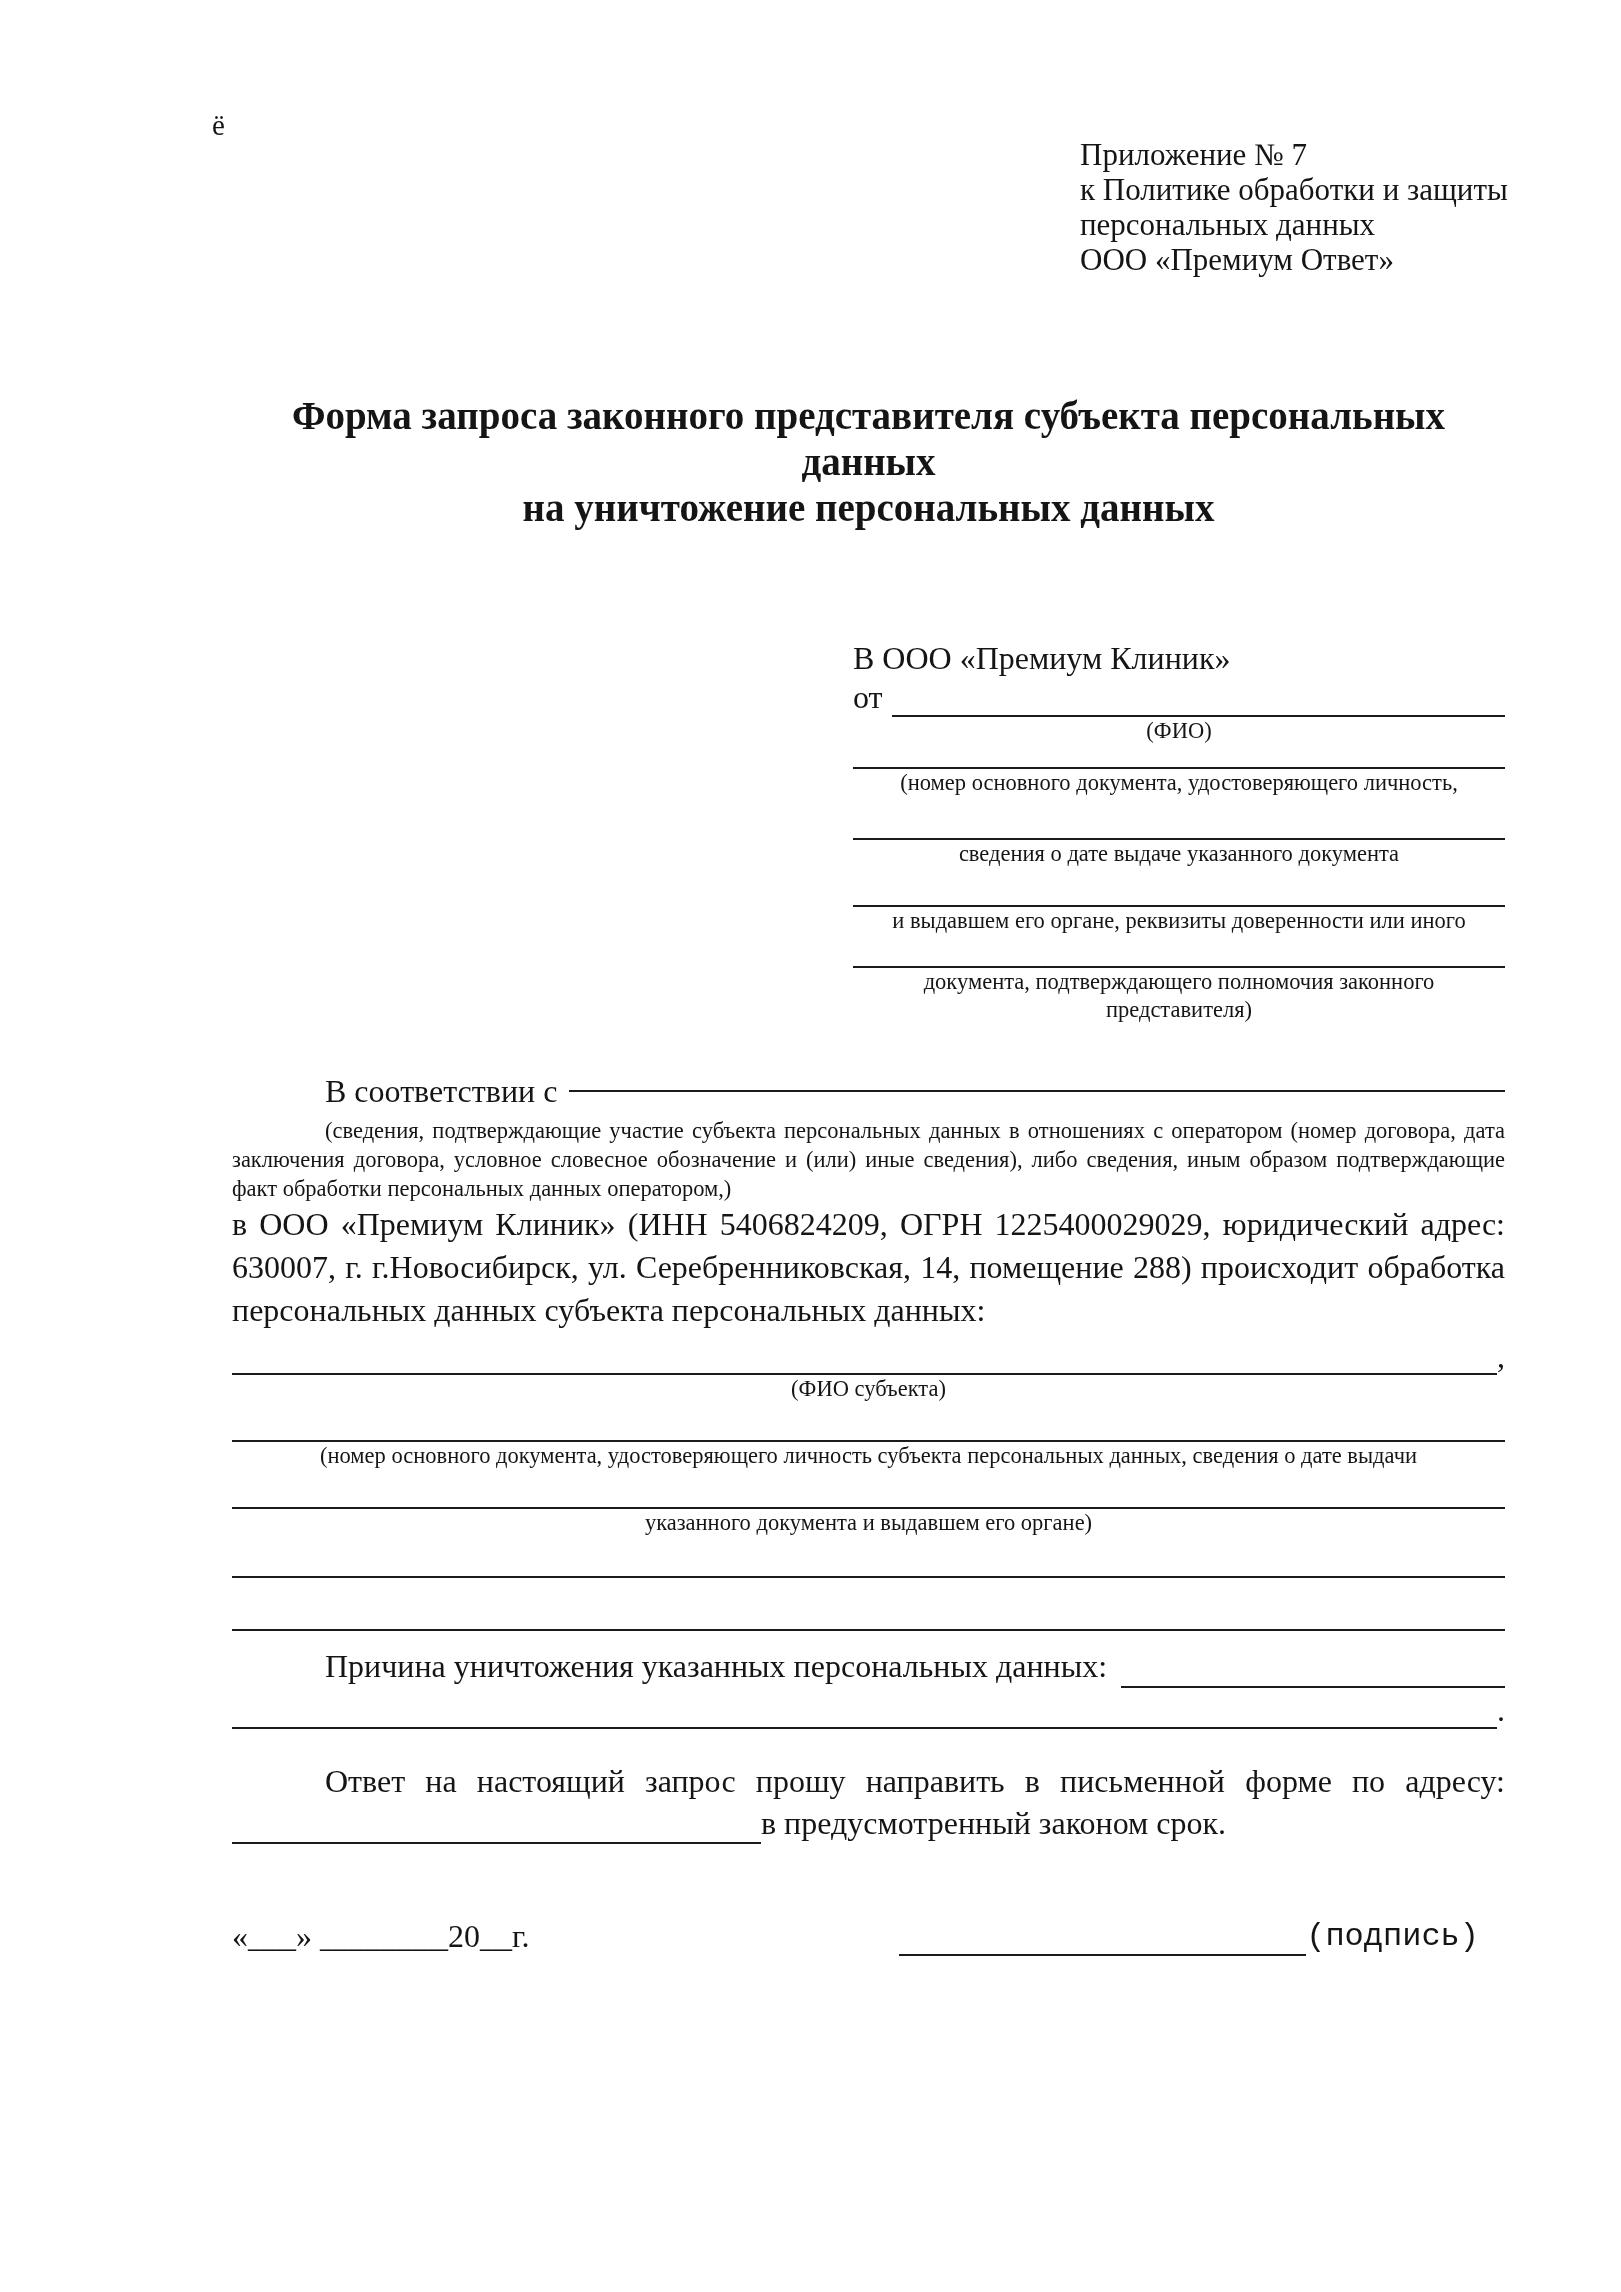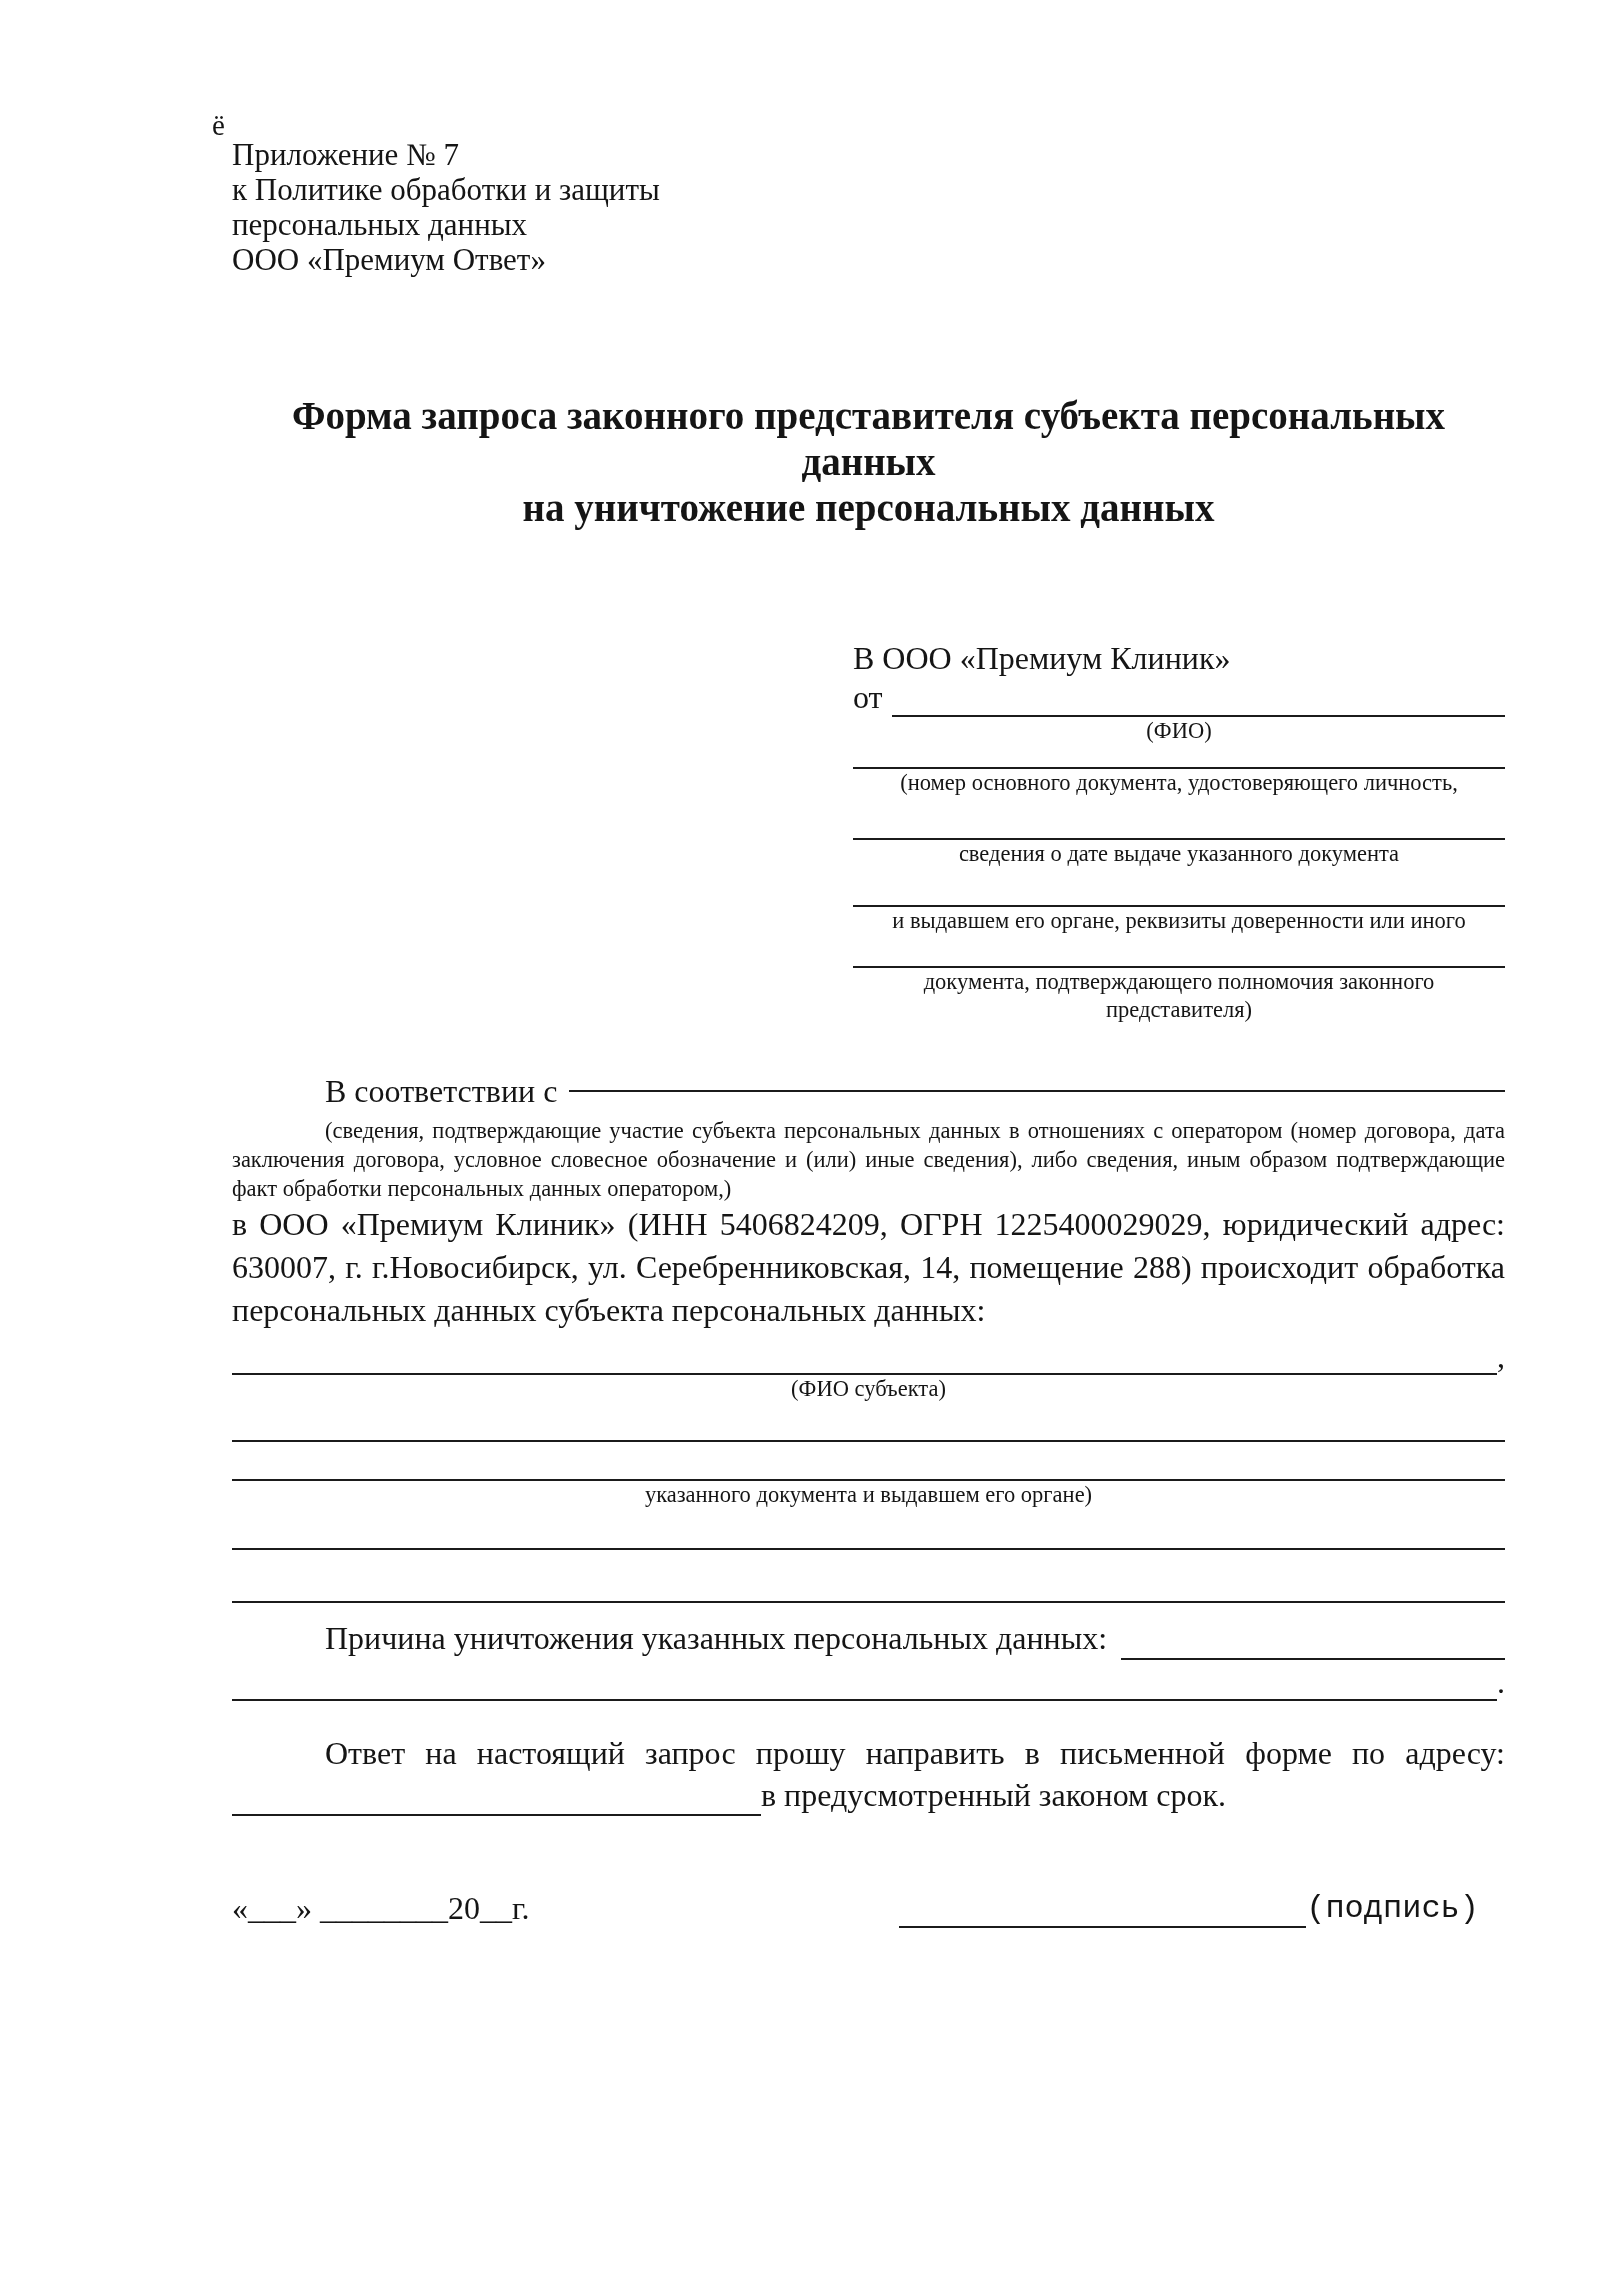--- a/index.html
+++ b/index.html
@@ -20,20 +20,21 @@
   .stray-char {
     position: absolute;
     left: 212px;
     top: 110px;
     font-size: 29px;
     line-height: 31px;
   }
   
   .appendix {
     margin-top: 137px;
+    margin-left: 848px;
     font-size: 31px;
     line-height: 35px;
     white-space: nowrap;
   }
   
   .doc-title {
     margin-top: 116px;
     text-align: center;
     font-weight: bold;
     font-size: 39px;
@@ -192,20 +193,21 @@
 
   <div class="body-par">в ООО «Премиум Клиник» (ИНН 5406824209, ОГРН 1225400029029, юридический адрес: 630007, г. г.Новосибирск, ул. Серебренниковская, 14, помещение 288) происходит обработка персональных данных субъекта персональных данных:</div>
 
   <div class="fio-subject-row">
     <span class="blank"></span>
     <span>,</span>
   </div>
   <div class="small-cap">(ФИО субъекта)</div>
 
   <div class="full-line gap-after-cap"></div>
+  <div class="small-cap">(номер основного документа, удостоверяющего личность субъекта персональных данных, сведения о дате выдачи</div>
 
   <div class="full-line gap-after-cap"></div>
   <div class="small-cap">указанного документа и выдавшем его органе)</div>
 
 
   <div class="data-blank-1"></div>
   <div class="data-blank-2"></div>
 
   <div class="reason-row">
     <span class="reason-lead">Причина уничтожения указанных персональных данных:</span>

